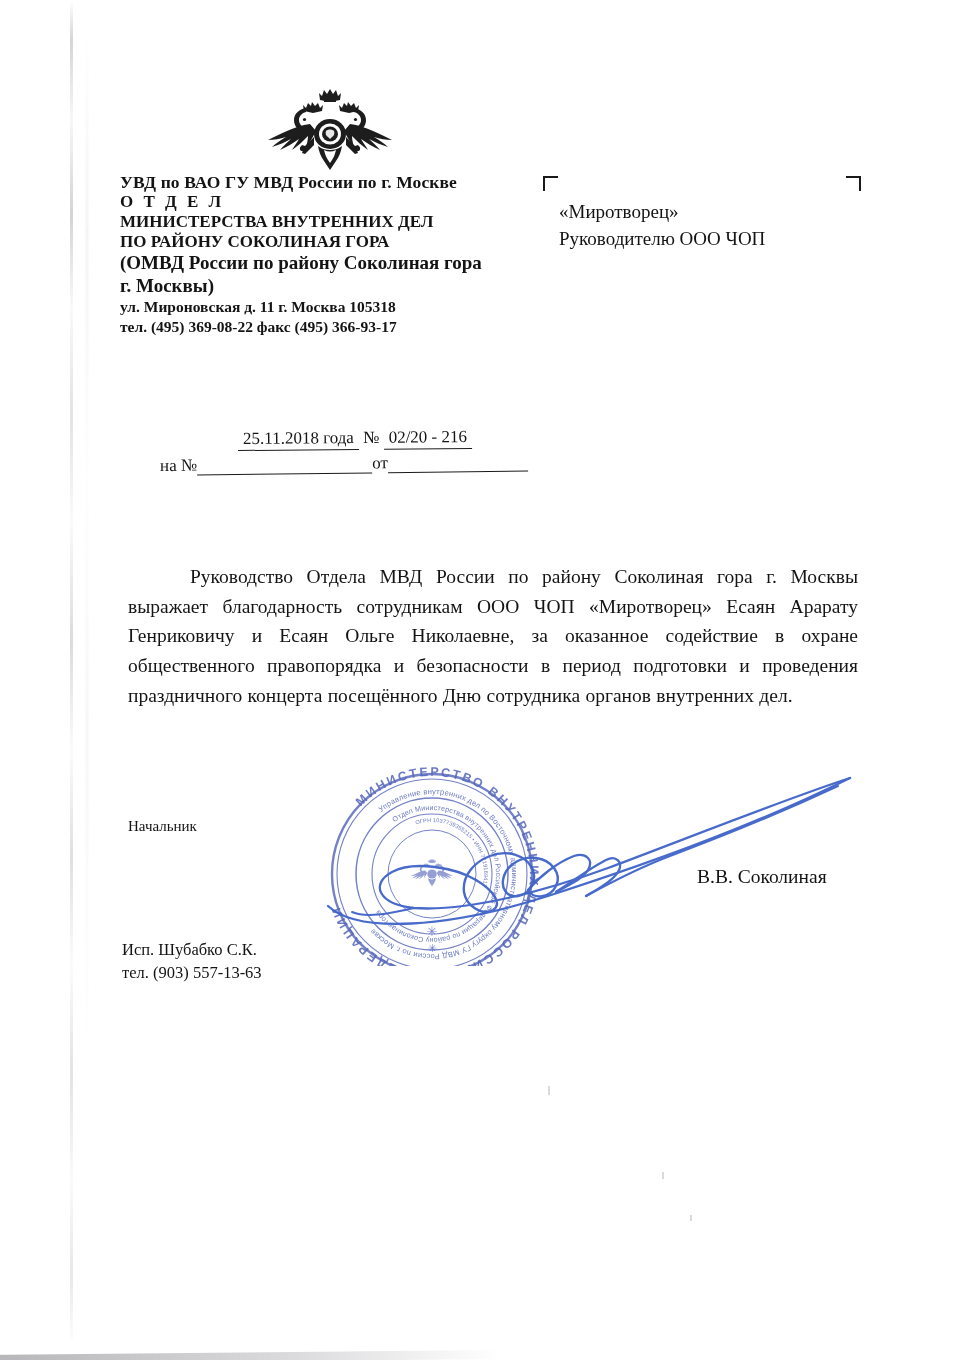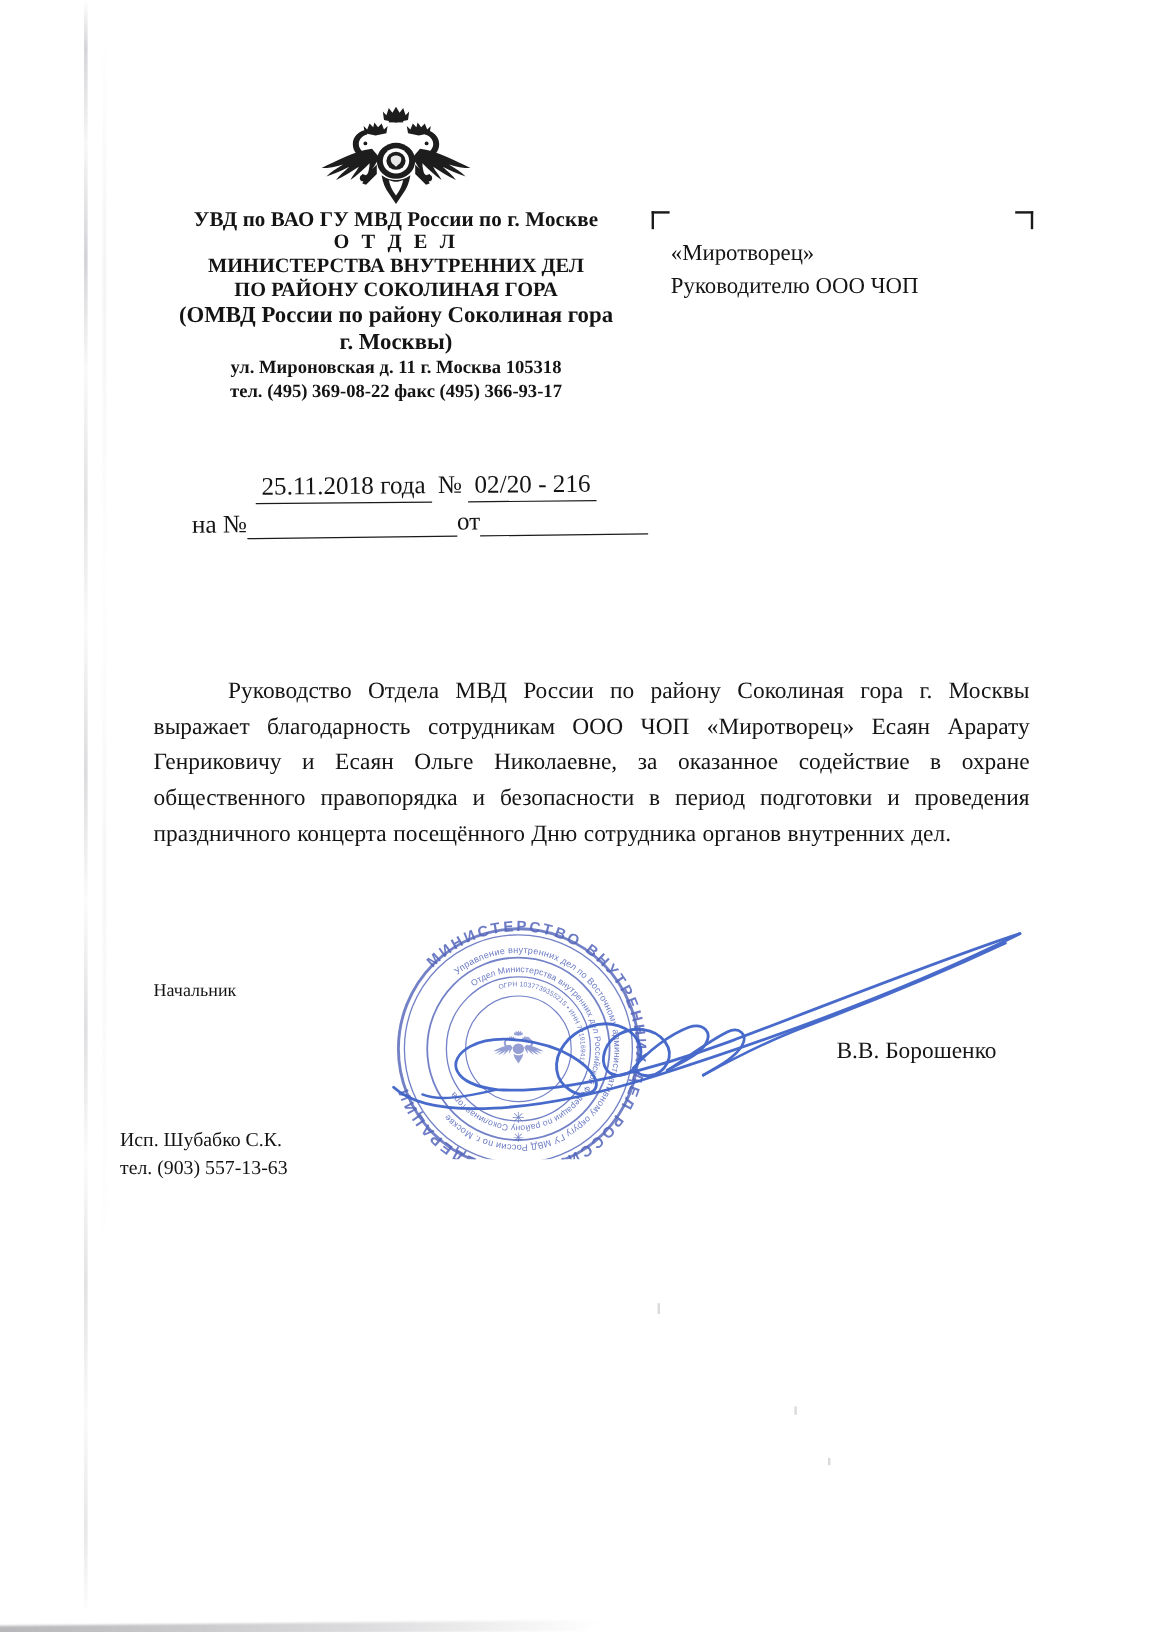--- a/index.html
+++ b/index.html
@@ -86,21 +86,21 @@
     width: 136px;
     height: 96px;
   }
 
   
   .lh {
     position: absolute;
     left: 120px;
     top: 172px;
     width: 420px;
-    text-align: center;
+    text-align: left;
   }
   .lh-dept {
     font-size: 17.5px;
     font-weight: bold;
     letter-spacing: 0.1px;
     line-height: 1.15;
     white-space: nowrap;
   }
   .lh-block {
     font-size: 17px;
@@ -118,23 +118,23 @@
   .lh-addr {
     font-size: 15.5px;
     line-height: 1.25;
     font-weight: bold;
   }
 
   
   .docline {
     position: absolute;
     left: 160px;
-    top: 392px;
+    top: 428px;
     width: 390px;
-    font-size: 21px;
+    font-size: 17px;
   }
   .docline .row1 {
     text-align: center;
     white-space: nowrap;
     transform: rotate(-0.5deg);
   }
   .ul {
     display: inline-block;
     border-bottom: 1.4px solid #1b1b1b;
     padding: 0 5px 1px 5px;
@@ -218,21 +218,21 @@
     left: 318px;
     top: 756px;
     width: 540px;
     height: 210px;
     pointer-events: none;
   }
 
   
   .footer {
     position: absolute;
-    left: 100px;
+    left: 122px;
     top: 938px;
     font-size: 16.5px;
     line-height: 1.42;
   }
 </style>
 </head>
 <body>
 
 <div id="page">
 
@@ -377,20 +377,20 @@
         <path d="M214 112 C 220 124, 212 138, 200 140 C 189 142, 182 132, 186 120 C 190 108, 204 100, 218 102" stroke-width="2.4"></path>
         <path d="M218 102 C 234 104, 244 118, 238 130 C 232 142, 216 144, 210 134" stroke-width="2.4"></path>
         <path d="M210 134 C 222 120, 240 106, 256 100 C 268 96, 276 104, 270 114 C 264 124, 248 130, 238 136" stroke-width="2.3"></path>
         <path d="M238 136 C 254 126, 272 112, 288 104 C 298 99, 306 106, 300 116 C 294 126, 278 134, 268 140" stroke-width="2.3"></path>
         <path d="M268 140 C 290 128, 320 112, 352 100 C 400 82, 460 58, 520 30" stroke-width="2.1"></path>
         <path d="M96 152 C 70 158, 48 162, 34 156" stroke-width="2.0"></path>
       </g>
     </svg>
   </div>
 
-  <div class="sig-name">В.В. Борошенко</div>
+  <div class="sig-name">В.В. Соколиная</div>
 
   <div class="footer">
     <div>Исп. Шубабко С.К.</div>
     <div>тел. (903) 557-13-63</div>
   </div>
 
 </div>
 
 </body></html>

